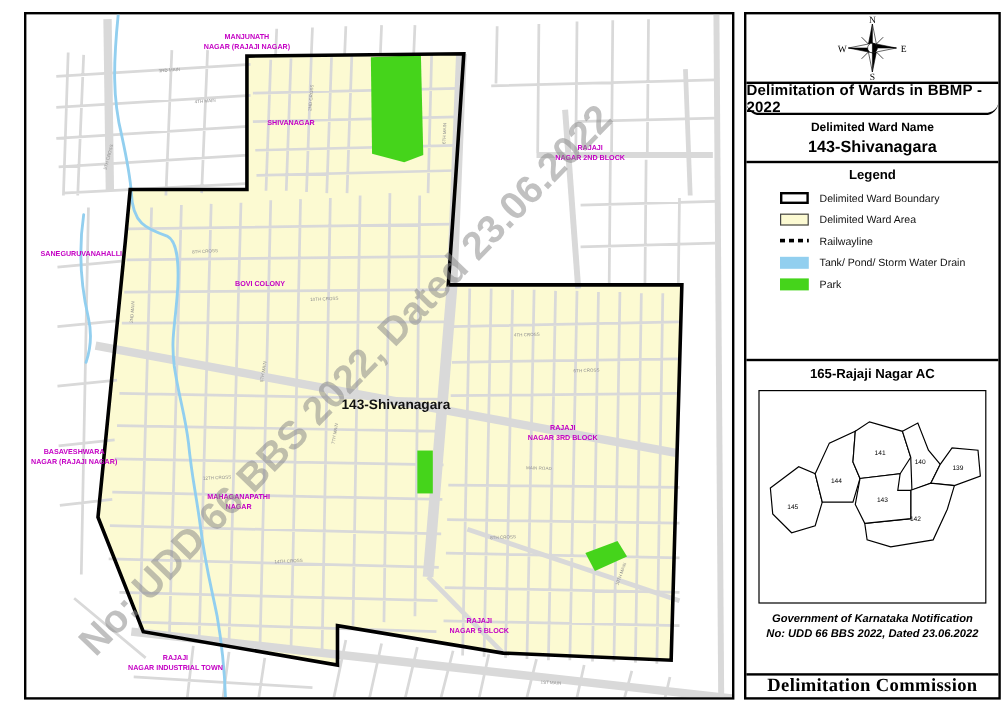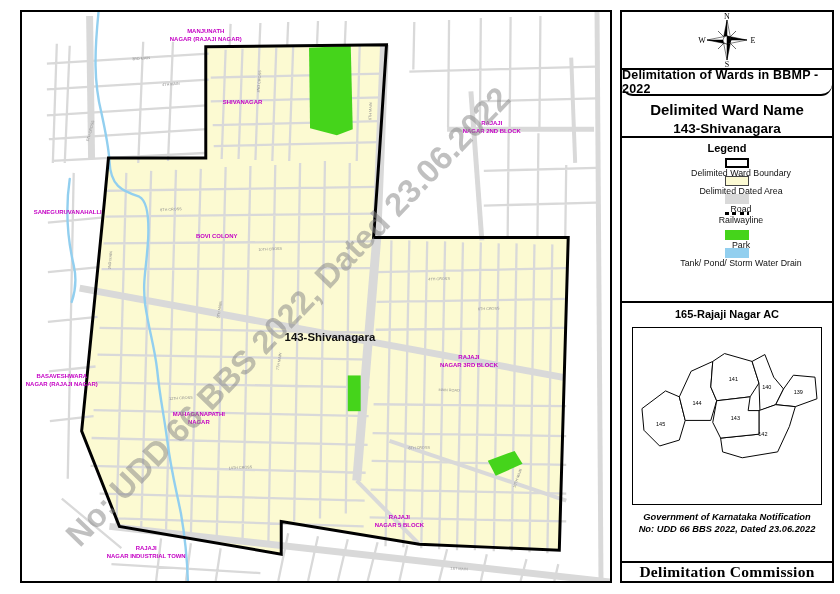--- a/index.html
+++ b/index.html
@@ -11,25 +11,25 @@
   .map-frame svg{display:block;}
 
   
   .panel{position:absolute;left:620px;top:10px;width:214px;height:573px;border:2px solid #000;box-sizing:border-box;background:#fff;display:flex;flex-direction:column;}
   .sec{border-bottom:2px solid #000;box-sizing:border-box;}
   .sec:last-child{border-bottom:none;border-radius:13px;}
   .sec-compass{height:60px;display:flex;align-items:center;justify-content:center;}
   .sec-title{height:26px;display:flex;align-items:center;justify-content:center;border-radius:11px;}
   .map-title{font-size:12.5px;font-weight:bold;letter-spacing:.2px;}
   .sec-wardname{height:44px;text-align:center;padding-top:5px;}
-  .ward-heading{font-size:15px;font-weight:bold;}
+  .ward-heading{font-size:10px;font-weight:bold;}
   .ward-name{font-size:13.5px;font-weight:bold;margin-top:3px;}
   .sec-legend{height:185px;padding-top:4px;}
   .legend-heading{text-align:center;font-size:11px;font-weight:bold;margin-bottom:4px;}
-  .legend-row{display:flex;align-items:center;height:18px;padding-left:28px;flex-direction:column;}
+  .legend-row{display:flex;align-items:center;height:18px;padding-left:28px;}
   .swatch{width:24px;height:10px;margin-right:9px;flex:0 0 auto;box-sizing:border-box;}
   .sw-boundary{background:#fff;border:2.2px solid #000;}
   .sw-area{border:1px solid #444;}
   .sw-railway{height:3px;background:repeating-linear-gradient(90deg,#000 0 4px,transparent 4px 7.5px);}
   .legend-label{font-size:8.8px;color:#111;}
   .sec-ac{height:293px;text-align:center;padding-top:5px;}
   .ac-title{font-size:11px;font-weight:bold;}
   .inset-box{width:190px;height:178px;border:1.2px solid #000;box-sizing:border-box;margin:7px auto 6px auto;background:#fff;}
   .notif{font-size:9.3px;font-weight:bold;line-height:12.5px;font-style:italic;}
   .sec-commission{flex:1;display:flex;align-items:center;justify-content:center;}
@@ -189,37 +189,33 @@
 
     <div class="sec sec-legend">
       <div class="legend-heading">Legend</div>
       <div id="legend-items">
           <div class="legend-row">
             <span class="swatch sw-boundary"></span>
             <span class="legend-label">Delimited Ward Boundary</span>
           </div>
           <div class="legend-row">
             <span class="swatch sw-area" style="background: rgb(252, 250, 210);"></span>
-            <span class="legend-label">Delimited Dated Area</span>
-          </div>
-          <div class="legend-row">
-            <span class="swatch sw-road" style="background: rgb(217, 217, 217);"></span>
-            <span class="legend-label">Road</span>
+            <span class="legend-label">Delimited Ward Area</span>
           </div>
           <div class="legend-row">
             <span class="swatch sw-railway"></span>
             <span class="legend-label">Railwayline</span>
           </div>
           <div class="legend-row">
+            <span class="swatch sw-tank" style="background: rgb(146, 207, 239);"></span>
+            <span class="legend-label">Tank/ Pond/ Storm Water Drain</span>
+          </div>
+          <div class="legend-row">
             <span class="swatch sw-park" style="background: rgb(69, 212, 27);"></span>
             <span class="legend-label">Park</span>
-          </div>
-          <div class="legend-row">
-            <span class="swatch sw-tank" style="background: rgb(146, 207, 239);"></span>
-            <span class="legend-label">Tank/ Pond/ Storm Water Drain</span>
           </div>
         </div>
     </div>
 
     <div class="sec sec-ac">
       <div class="ac-title">165-Rajaji Nagar AC</div>
       <div class="inset-box">
         <svg id="inset-svg" width="187" height="175" viewBox="0 0 190 178">
           <g>
             <polygon class="inset-ward" points="8,82 32,64 46,70 52,94 46,114 26,120 10,104"></polygon>

